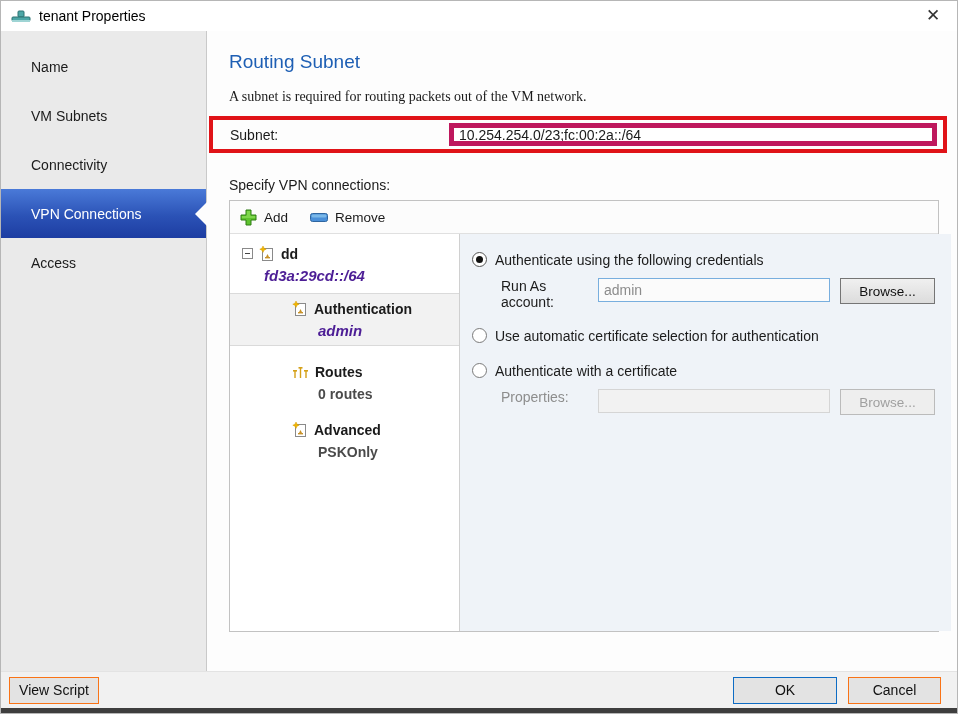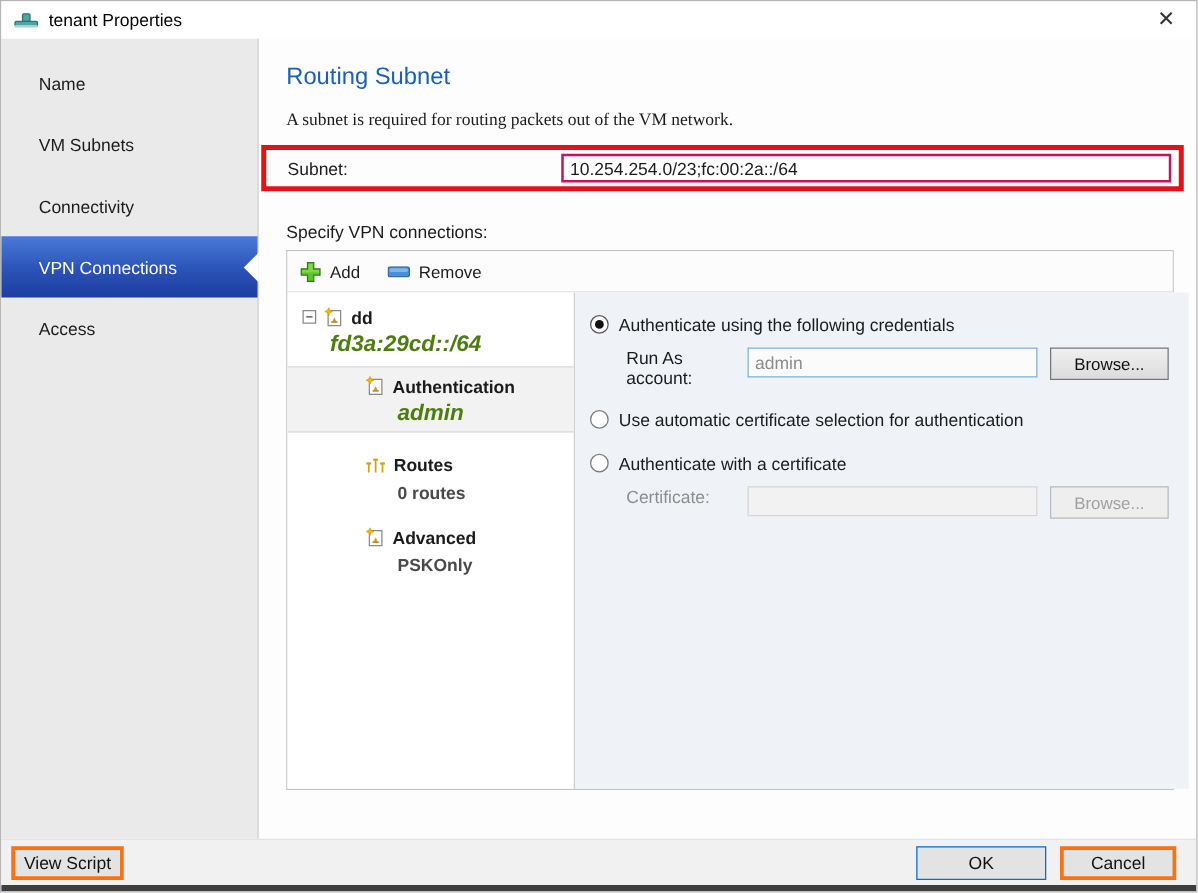--- a/index.html
+++ b/index.html
@@ -25,30 +25,30 @@
   .side-item.selected::after {
     content:""; position:absolute; right:-1px; top:50%; transform:translateY(-50%);
     border-top:12px solid transparent; border-bottom:12px solid transparent; border-right:12px solid #fdfdfd;
   }
   .content { flex:1 1 auto; background:#fdfdfd; display:flex; flex-direction:column; min-width:0; }
   .heading { margin:20px 0 0 22px; font-size:19px; color:#1e5fb4; font-weight:400; }
   .desc { margin:16px 0 0 22px;font-family:Liberation Serif, serif; }
   
   .red-box { margin:11px 10px 0 2px; border:4px solid #e01318; height:37px; display:flex; align-items:center; background:transparent;gap:20px; }
   .subnet-label { margin-left:17px; width:199px; flex:0 0 auto; }
-  .subnet-input { flex:1 1 auto; margin-right:6px; height:23px; border:2px solid #be185d; background:#ffffff; font:14px "Liberation Sans",sans-serif; padding:0 5px; color:#1b1b1b; }
+  .subnet-input { flex:1 1 auto; margin-right:6px; height:23px; border:5px solid #be185d; background:#ffffff; font:14px "Liberation Sans",sans-serif; padding:0 5px; color:#1b1b1b; }
   .specify { margin:24px 0 7px 22px; }
   
   .vpn-panel { margin:0 18px 0 22px; height:432px; border:1px solid #c2c2c2; display:flex; flex-direction:column; background:#ffffff; }
   .toolbar { height:33px; background:#fcfcfc; border-bottom:1px solid #e0e0e0; display:flex; padding-left:10px; flex:0 0 auto; font-size:13.5px; }
   .tool-btn { display:flex; align-items:center; gap:7px; margin-right:22px; }
   .panel-body { flex:1 1 auto; display:flex; min-height:0; }
   .tree { width:230px; flex:0 0 auto; background:#ffffff; border-right:1px solid #d0d0d0; padding-top:8px;font-weight:bold; }
   .tree-line { display:flex; align-items:center; gap:6px; height:23px; }
-  .tree-sub { font-size:18px; font-style:italic; color:#4d7c0f; height:21px; display:flex; align-items:center; }
+  .tree-sub { font-size:15px; font-style:italic; color:#4c1d95; height:21px; display:flex; align-items:center; }
   .tree-sub.dark { font-style:normal; color:#4a4a4a; font-size:14px; }
   .tree-root { padding-left:12px; }
   .tree-root .tree-sub { padding-left:22px; }
   .expander { width:11px; height:11px; border:1px solid #8a8a8a; background:#fff; position:relative; flex:0 0 auto; }
   .expander::after { content:""; position:absolute; left:2px; right:2px; top:4px; height:1px; background:#444; }
   .tree-sel { margin-top:7px; background:#f2f2f2; border-top:1px solid #dadada; border-bottom:1px solid #dadada; padding:3px 0 4px 62px; }
   .tree-sel .tree-sub, .tree-item .tree-sub { padding-left:26px; }
   .tree-item { margin-top:14px; padding-left:62px; }
   .rpanel { flex:1 1 auto; background:#eff3f8; padding:14px 16px 0 12px; }
   .radio-row { display:flex; align-items:center; gap:8px; height:23px; margin-top:0; }
@@ -58,21 +58,21 @@
   .field-row { display:flex; align-items:flex-start; margin:7px 0 0 29px; }
   .field-label { width:97px; flex:0 0 auto; }
   .field-label.disabled { color:#8d8d8d; }
   .runas-input { width:232px; height:24px; border:1px solid #78aede; background:#fbfbfb; color:#8c8c8c; font:14px "Liberation Sans",sans-serif; padding:0 5px; }
   .cert-input { width:232px; height:24px; border:1px solid #d5d5d5; background:#f2f2f2; font:14px "Liberation Sans",sans-serif; padding:0 5px; }
   .browse-btn { width:95px; height:26px; margin-left:10px; background:linear-gradient(180deg,#f0f0f0,#dcdcdc); border:1px solid #757575; font:13.5px "Liberation Sans",sans-serif; color:#111; }
   .browse-btn.disabled { background:#eeeeee; border:1px solid #bbbbbb; color:#a0a0a0; }
   .mt14 { margin-top:14px; } .mt12 { margin-top:12px; }
   
   .footer { flex:0 0 auto; height:37px; background:#f1f1f1; border-top:1px solid #e3e3e3; display:flex; align-items:center; padding:0 16px 0 8px; }
-  .btn { height:27px; background:#e3e3e3; border:3px solid #f97316; font:14px "Liberation Sans",sans-serif; color:#111; }
+  .btn { height:27px; background:#e3e3e3; border:1px solid #f97316; font:14px "Liberation Sans",sans-serif; color:#111; }
   .btn-viewscript { width:90px; }
   .btn-ok { width:104px; border:1px solid #0e6cc4; margin-left:auto; }
   .btn-cancel { width:93px; margin-left:11px; }
   .bottom-strip { flex:0 0 auto; height:5px; background:#3e3e3e; }
   svg { display:block; }
 </style>
 </head>
 <body>
 
 <div class="window">
@@ -200,21 +200,21 @@
             </div>
             <div class="radio-row mt14">
               <span class="radio unchecked"></span>
               <span>Use automatic certificate selection for authentication</span>
             </div>
             <div class="radio-row mt12">
               <span class="radio unchecked"></span>
               <span>Authenticate with a certificate</span>
             </div>
             <div class="field-row">
-              <span class="field-label disabled">Certificate:</span>
+              <span class="field-label disabled">Properties:</span>
               <input class="cert-input" type="text" disabled="" value="" style="">
               <button class="browse-btn disabled" disabled="">Browse...</button>
             </div>
           </div>
         </div>
       </div>
     </div>
   </div>
 
   <div class="footer">

